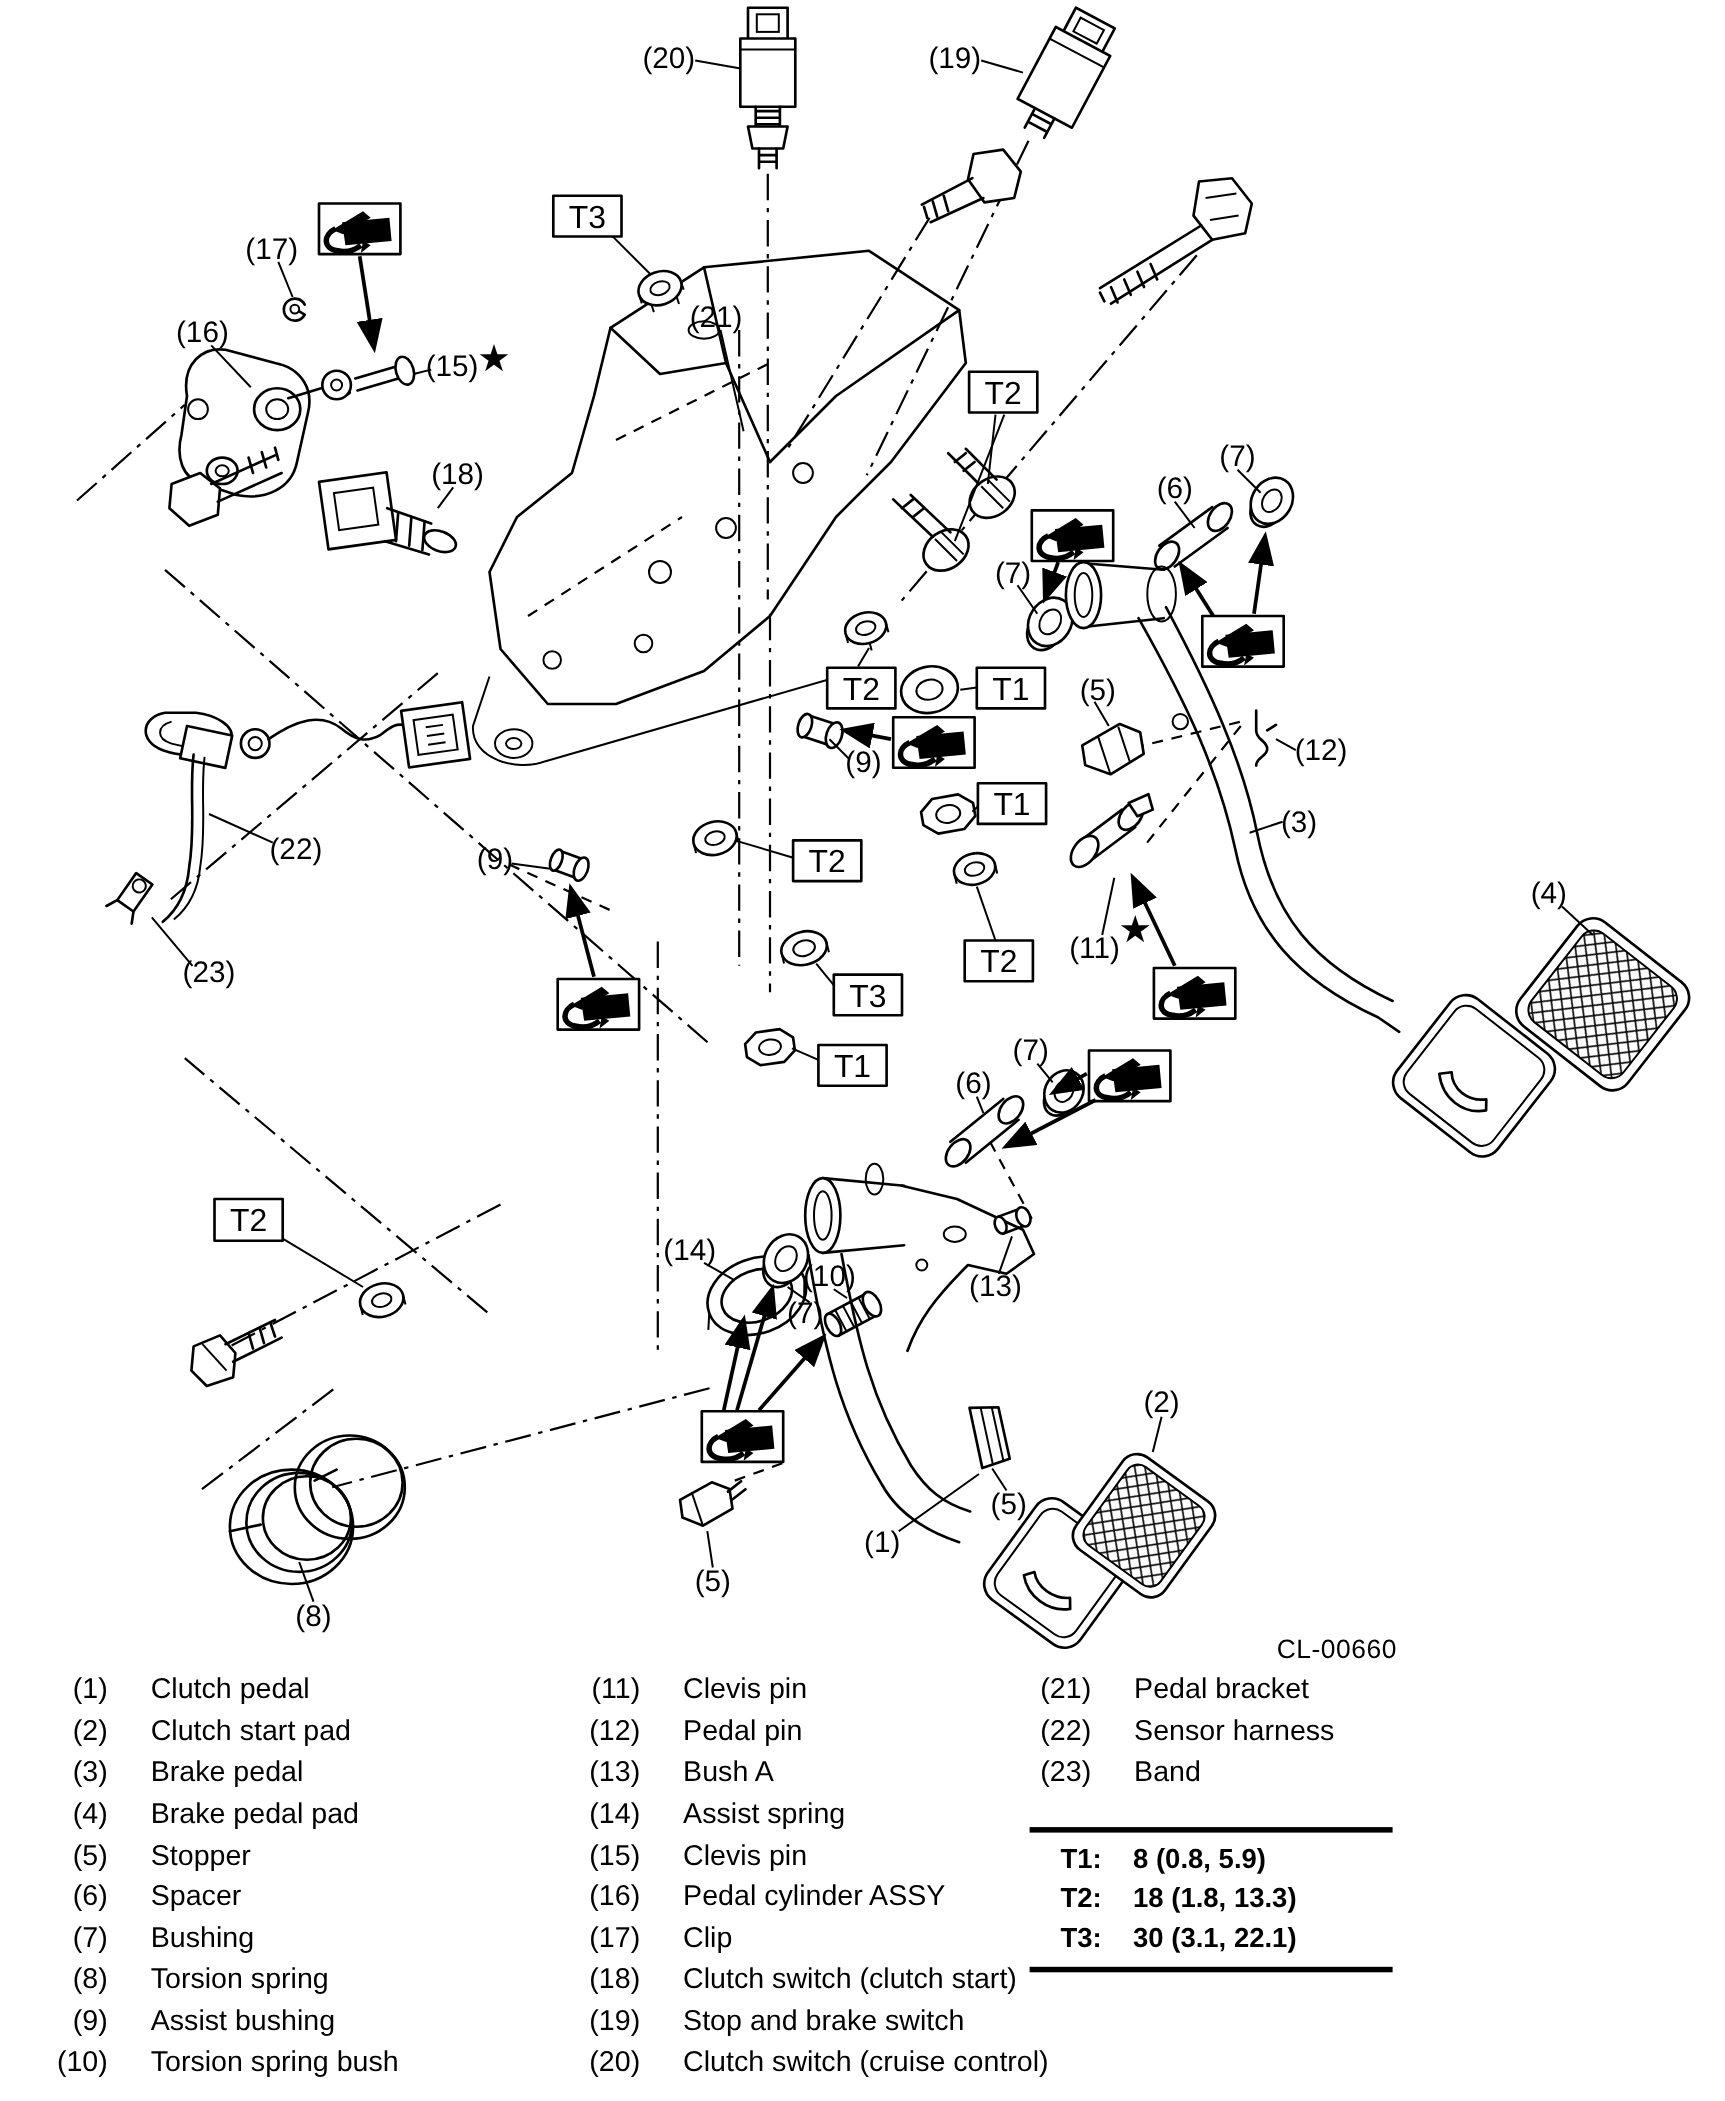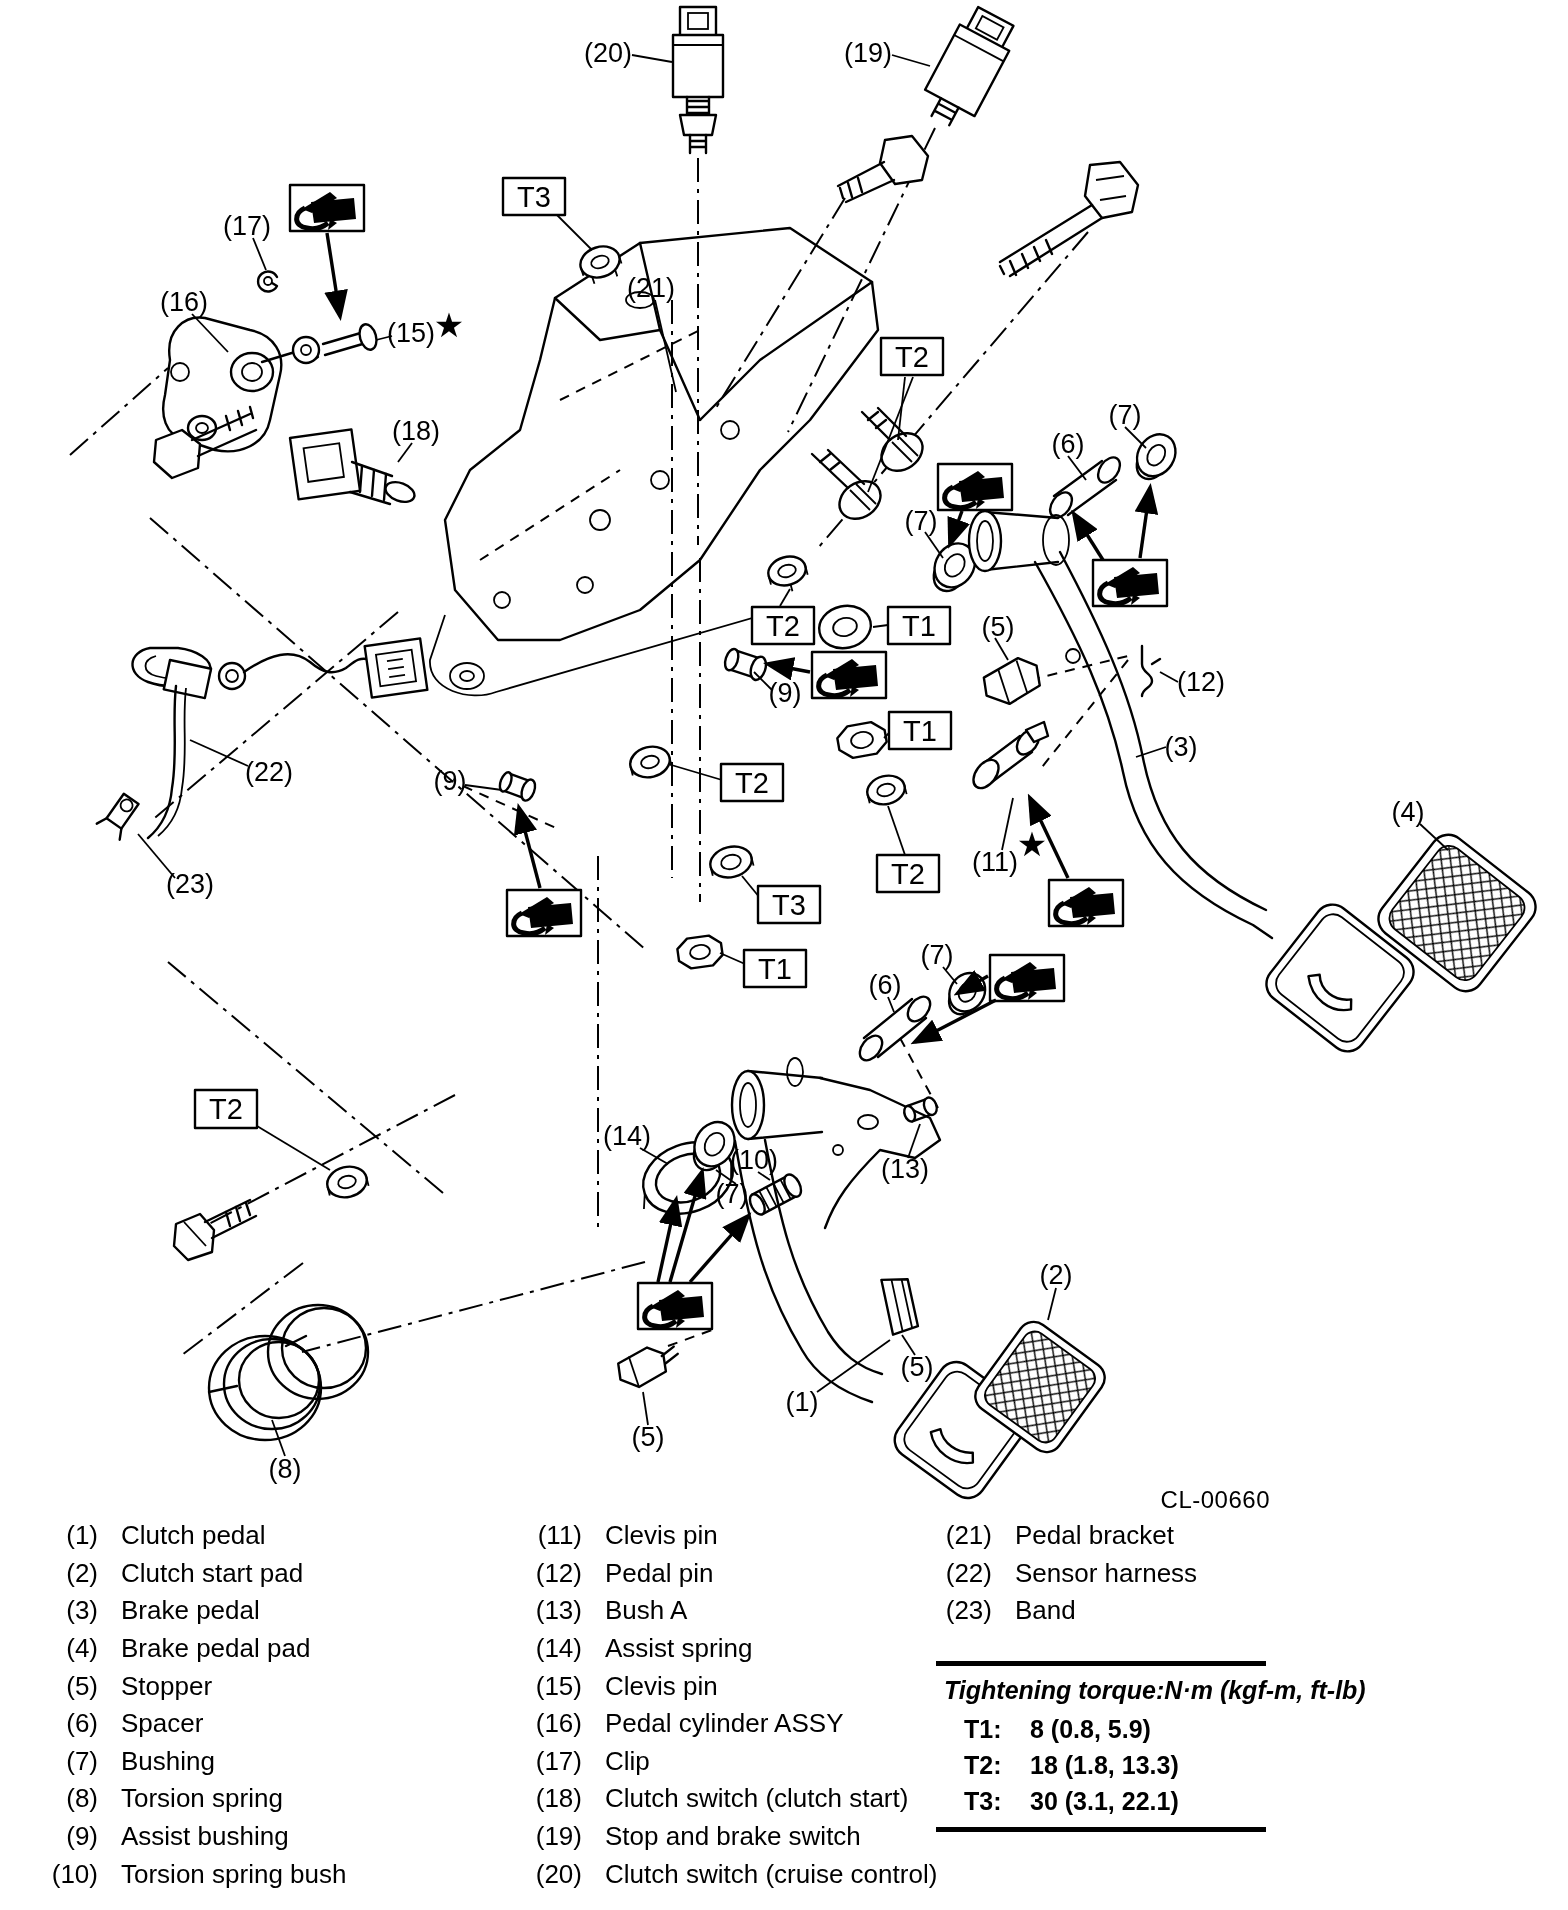--- a/index.html
+++ b/index.html
@@ -13,21 +13,21 @@
   .dsh{fill:none;stroke:#000;stroke-width:2;stroke-dasharray:10 8}
   .garr{fill:none;stroke:#000;stroke-width:3.4}
   .lbl{font:27px "Liberation Sans",sans-serif;fill:#000;text-anchor:middle}
   .tbx{font:29px "Liberation Sans",sans-serif;fill:#000;text-anchor:middle}
   .star{font:34px "DejaVu Sans",sans-serif;fill:#000;text-anchor:middle}
   .figcode{position:absolute;left:1100px;top:1486px;width:170px;text-align:right;
     font-size:24px;letter-spacing:.5px}
   .legend-col{position:absolute;top:1517px}
   .leg-row{display:flex;height:37.6px;align-items:center;font-size:26px;white-space:nowrap}
   .leg-num{display:inline-block;width:52px;text-align:right}
-  .leg-lab{margin-left:23px}
+  .leg-lab{margin-left:39px}
   .tq{position:absolute;left:936px;top:1661px;width:330px;border-top:5px solid #000;
     border-bottom:5px solid #000;padding:6px 0 8px 0}
   .tq-title{font-size:25px;font-weight:bold;font-style:italic;padding:4px 0 6px 8px;white-space:nowrap}
   .tq-row{display:flex;font-size:25px;font-weight:bold;line-height:36px;padding-left:28px}
   .tq-id{width:66px}
 </style>
 </head>
 <body>
 
 <div id="stage">
@@ -657,21 +657,20 @@
         <span class="leg-num">(22)</span>
         <span class="leg-lab">Sensor harness</span>
       </div>
     <div class="leg-row">
         <span class="leg-num">(23)</span>
         <span class="leg-lab">Band</span>
       </div>
   </div>
 
   <div class="tq">
-    <div class="tq-title">Tightening torque:N·m (kgf-m, ft-lb)</div>
     <div class="tq-row">
         <span class="tq-id">T1:</span>
         <span>8 (0.8, 5.9)</span>
       </div>
     <div class="tq-row">
         <span class="tq-id">T2:</span>
         <span>18 (1.8, 13.3)</span>
       </div>
     <div class="tq-row">
         <span class="tq-id">T3:</span>

